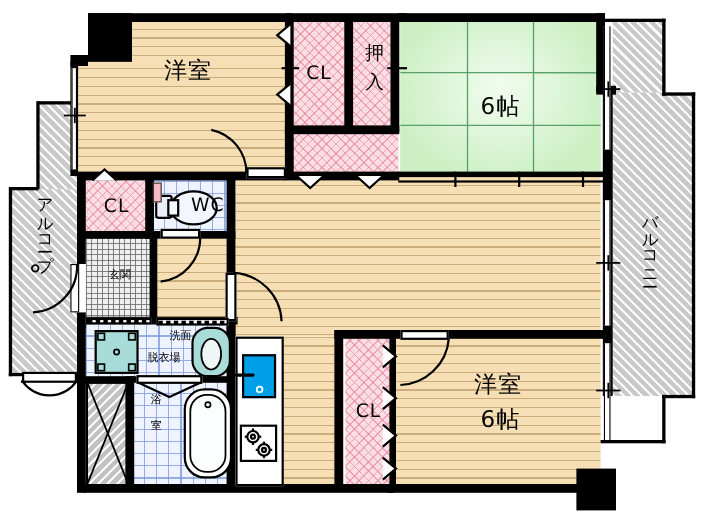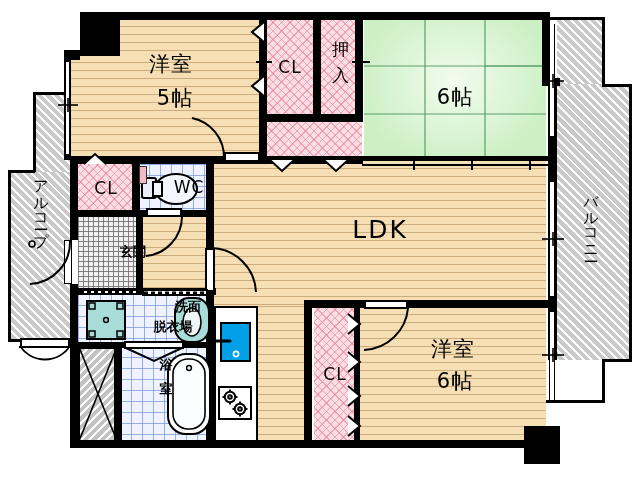--- a/index.html
+++ b/index.html
@@ -56,21 +56,21 @@
   
   .lbl{
     position:absolute;color:#000;white-space:nowrap;
     font-family:"DejaVu Sans","Liberation Sans",sans-serif;
     line-height:1.12;text-align:center;
   }
   .lbl-room{font-size:21px;font-weight:400;letter-spacing:1px;}
   .lbl-ldk{font-size:25px;font-weight:400;letter-spacing:2px;}
   .lbl-cl{font-size:17px;font-weight:400;letter-spacing:1px;}
   .lbl-sm{font-size:15px;font-weight:400;}
-  .lbl-xs{font-size:13px;font-weight:700;margin-left:24px;}
+  .lbl-xs{font-size:10px;font-weight:400;}
   .vert{writing-mode:vertical-rl;text-orientation:upright;line-height:1.0;}
 
   
   .outline{border:2px solid #000;box-sizing:border-box;}
   .thinline{border:1px solid #000;box-sizing:border-box;}
   svg{display:block;overflow:visible;}
 </style>
 </head>
 <body>
 
@@ -351,25 +351,23 @@
       <line x1="4.5" y1="11" x2="7" y2="11"></line>
       <line x1="17" y1="11" x2="19.5" y2="11"></line>
       <line x1="22" y1="15.5" x2="22" y2="18"></line>
       <line x1="22" y1="28" x2="22" y2="30.5"></line>
       <line x1="14.5" y1="23" x2="17" y2="23"></line>
       <line x1="27" y1="23" x2="29.5" y2="23"></line>
     </g>
   </svg>
 
   <div class="lbl lbl-room" style="left:136px;top:53px;width:70px;">洋室</div>
-  <div class="lbl lbl-room" style="left:140px;top:87px;width:70px;">5帖</div>
 
   <div class="lbl lbl-room" style="left:420px;top:86px;width:70px;">6帖</div>
 
-  <div class="lbl lbl-ldk" style="left:340px;top:216px;width:80px;">LDK</div>
 
   <div class="lbl lbl-room" style="left:418px;top:338px;width:70px;">洋室</div>
   <div class="lbl lbl-room" style="left:420px;top:370px;width:70px;">6帖</div>
 
   <div class="lbl lbl-cl" style="left:266px;top:58px;width:48px;">CL</div>
   <div class="lbl lbl-cl" style="left:320px;top:40px;width:42px;">押</div>
   <div class="lbl lbl-cl" style="left:320px;top:66px;width:42px;">入</div>
   <div class="lbl lbl-cl" style="left:78px;top:179px;width:56px;">CL</div>
   <div class="lbl lbl-cl" style="left:314px;top:365px;width:42px;">CL</div>
 

